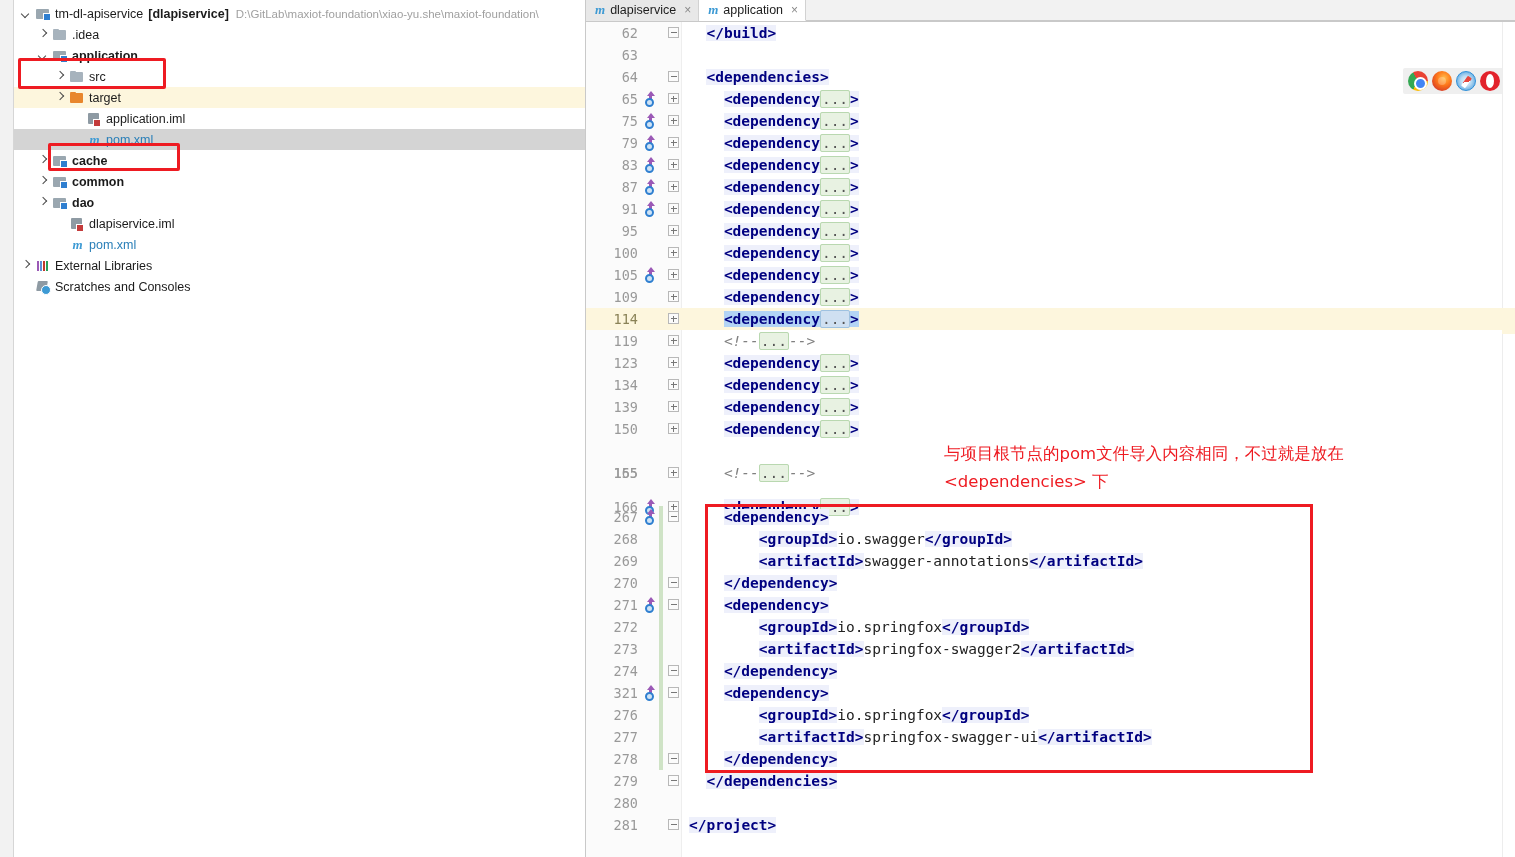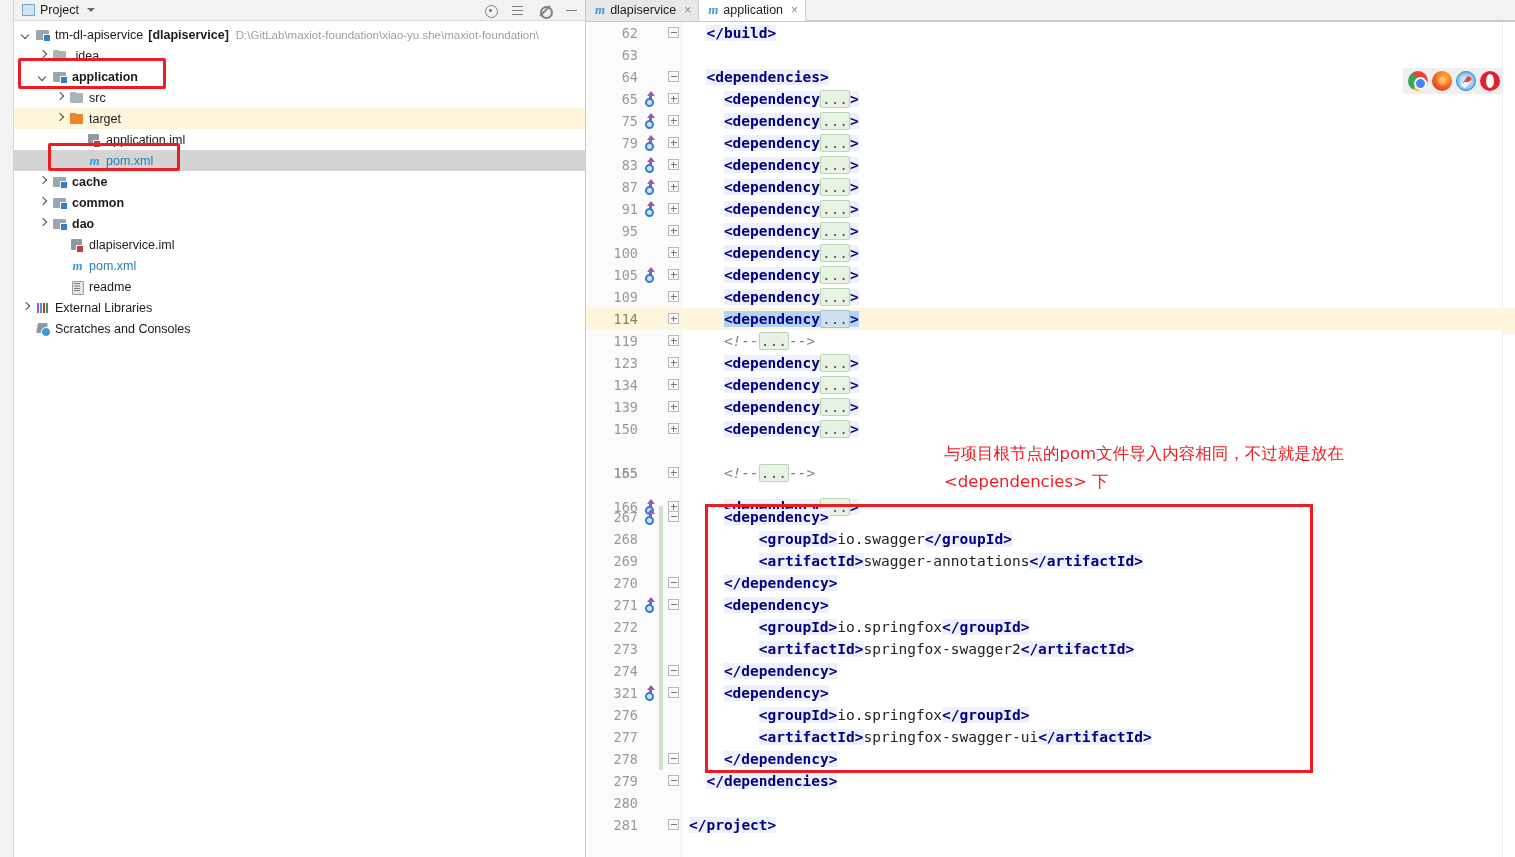--- a/index.html
+++ b/index.html
@@ -343,33 +343,20 @@
 </head>
 <body>
 
 <div id="root">
 
   <div class="left-strip">
     <div class="vtext">结构</div>
   </div>
 
   <div class="project-panel">
-    <div class="pp-header">
-      <div class="pp-title">
-        <span class="pp-icon-box"></span>
-        <span>Project</span>
-        <span class="caret-down"></span>
-      </div>
-      <div class="pp-tools">
-        <span class="tool-ic ic-target"></span>
-        <span class="tool-ic ic-collapse"></span>
-        <span class="tool-ic ic-gear"></span>
-        <span class="tool-ic ic-min"></span>
-      </div>
-    </div>
     <div class="tree" id="tree">
         <div class="trow">
           <span style="width: 6px; flex: 0 0 auto;"></span>
           <span class="arrow down"></span>
           <span style="width: 5px; flex: 0 0 auto;"></span>
           <span class="ic ic-module"></span>
           <span class="tlabel">tm-dl-apiservice</span>
           <span class="tlabel bold" style="margin-left: 5px;">[dlapiservice]</span>
           <span class="tpath">D:\GitLab\maxiot-foundation\xiao-yu.she\maxiot-foundation\</span>
         </div>
@@ -442,27 +429,20 @@
           <span style="width: 5px; flex: 0 0 auto;"></span>
           <span class="ic ic-iml"></span>
           <span class="tlabel">dlapiservice.iml</span>
         </div>
         <div class="trow">
           <span style="width: 40px; flex: 0 0 auto;"></span>
           <span class="arrow"></span>
           <span style="width: 5px; flex: 0 0 auto;"></span>
           <span class="ic ic-maven">m</span>
           <span class="tlabel blue">pom.xml</span>
-        </div>
-        <div class="trow">
-          <span style="width: 40px; flex: 0 0 auto;"></span>
-          <span class="arrow"></span>
-          <span style="width: 5px; flex: 0 0 auto;"></span>
-          <span class="ic ic-readme"></span>
-          <span class="tlabel">readme</span>
         </div>
         <div class="trow">
           <span style="width: 6px; flex: 0 0 auto;"></span>
           <span class="arrow right"></span>
           <span style="width: 5px; flex: 0 0 auto;"></span>
           <span class="ic ic-lib"></span>
           <span class="tlabel">External Libraries</span>
         </div>
         <div class="trow">
           <span style="width: 6px; flex: 0 0 auto;"></span>

